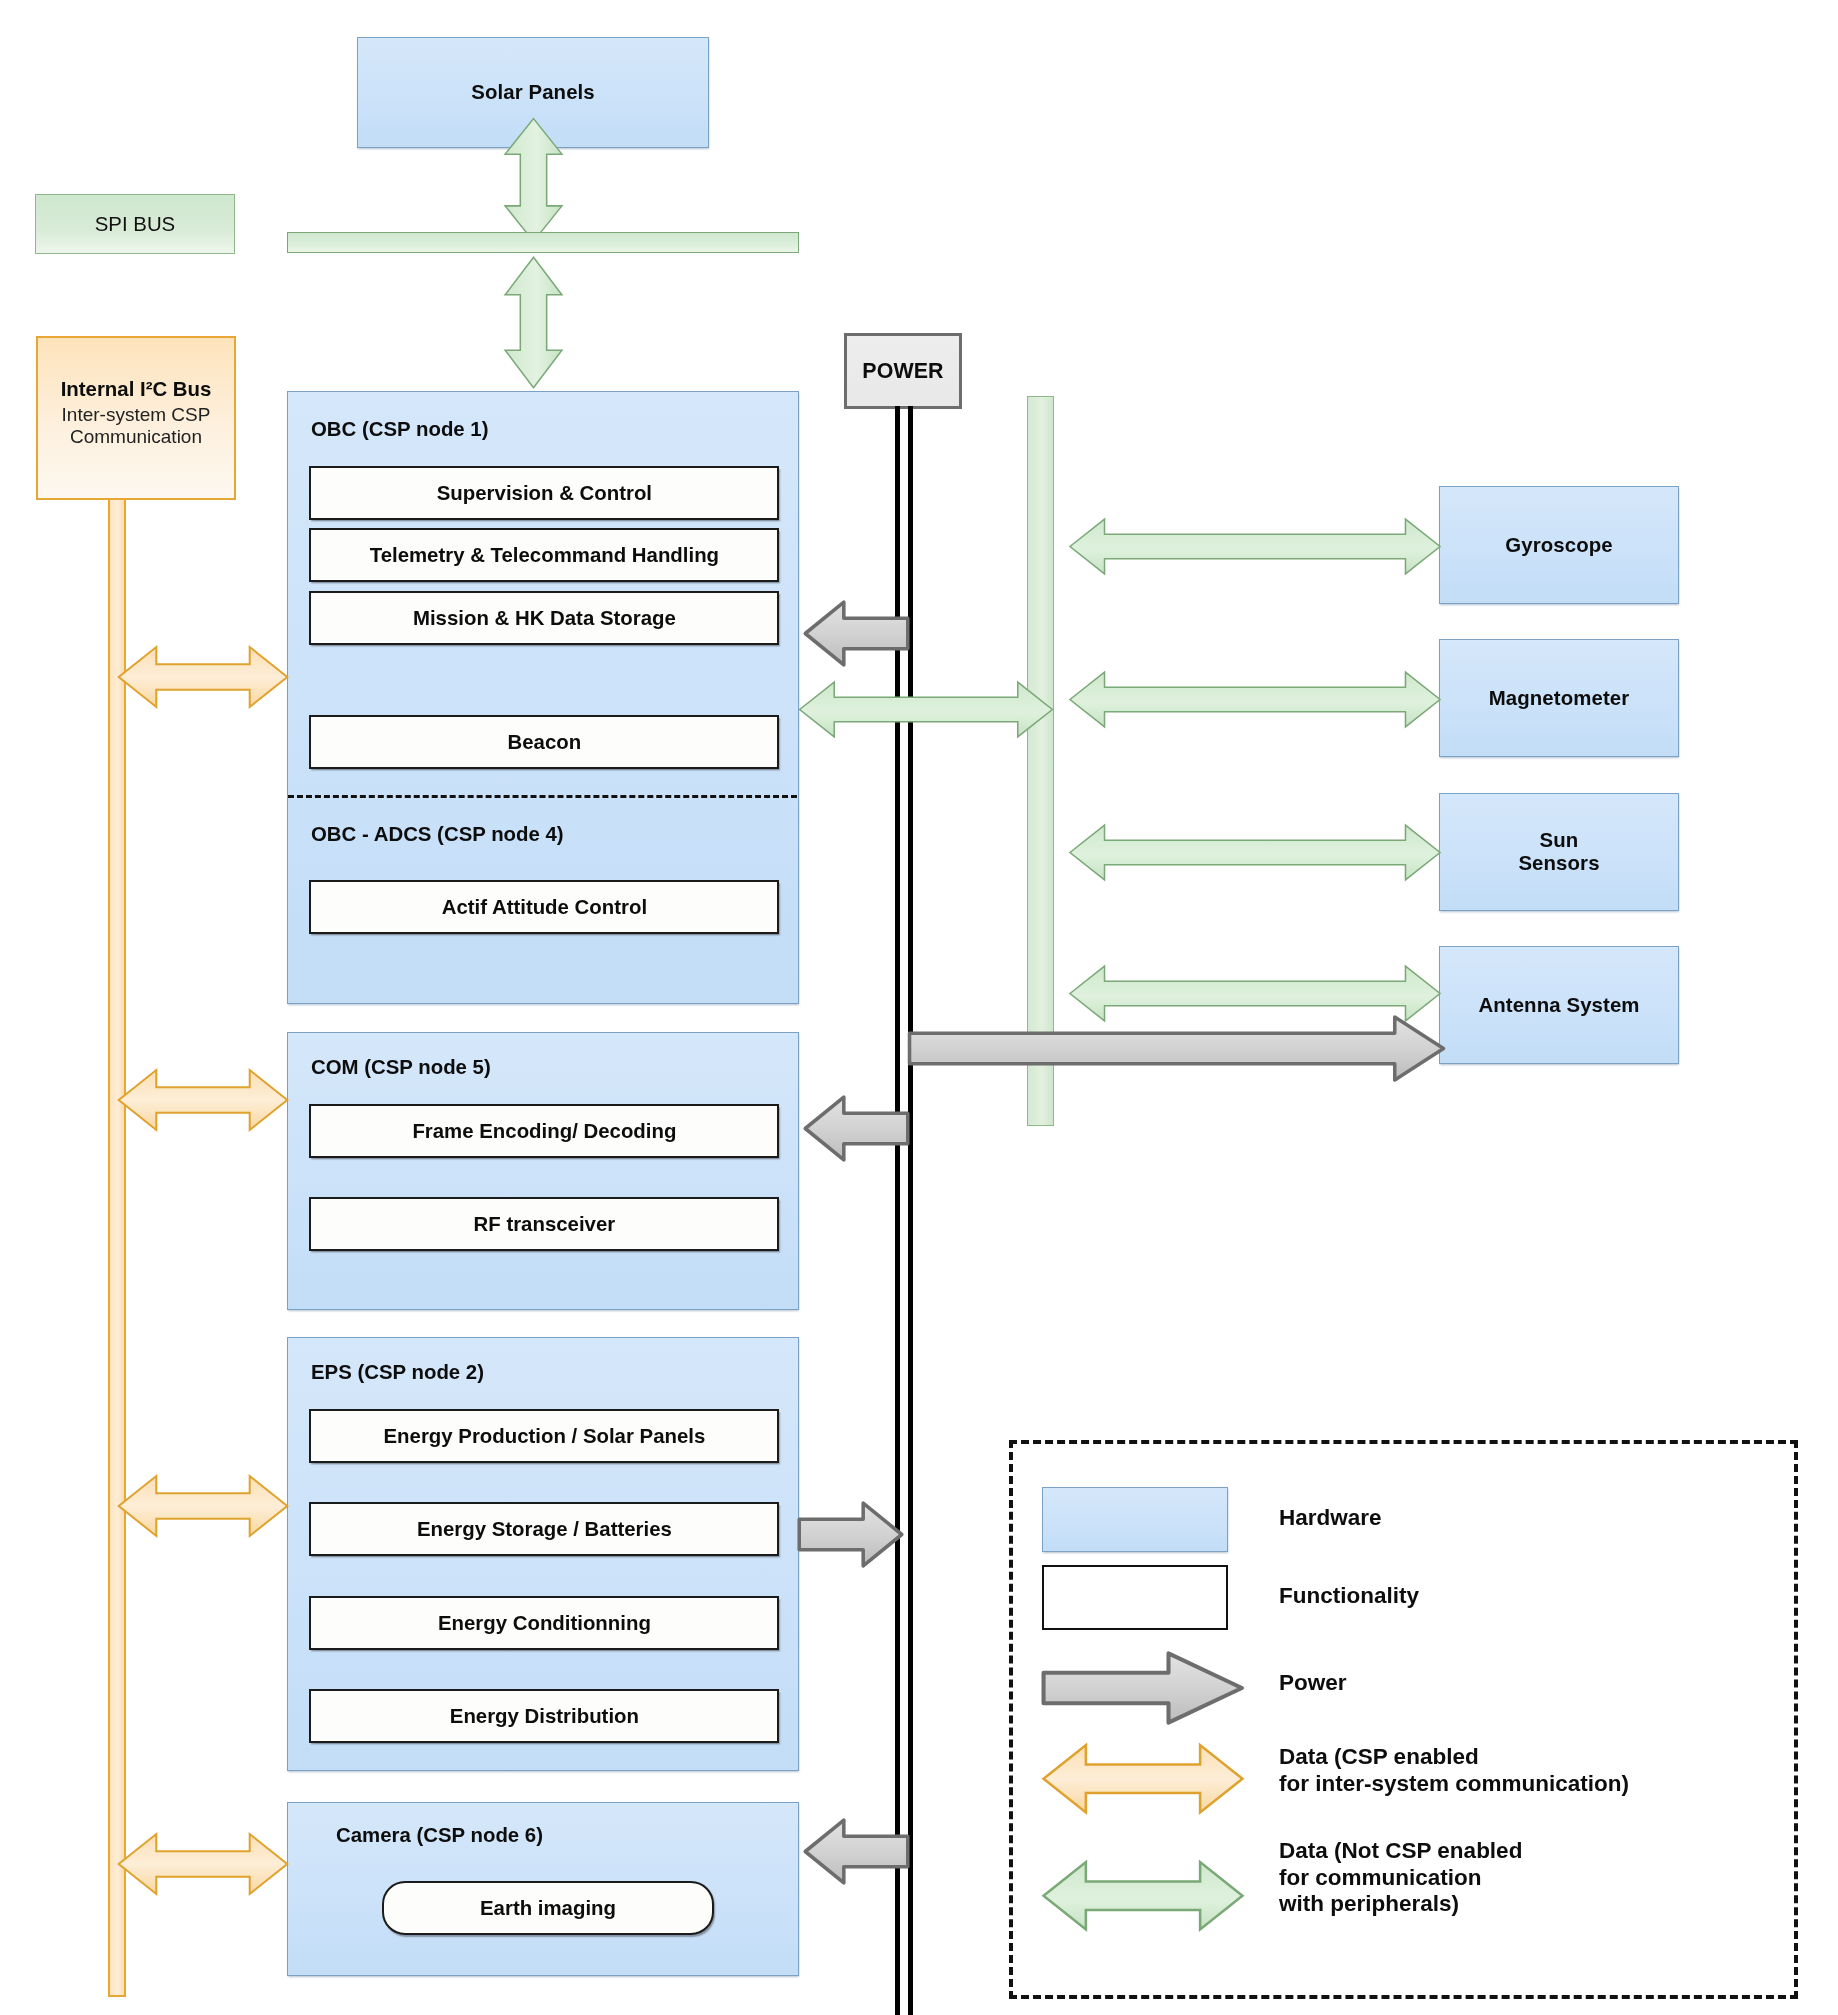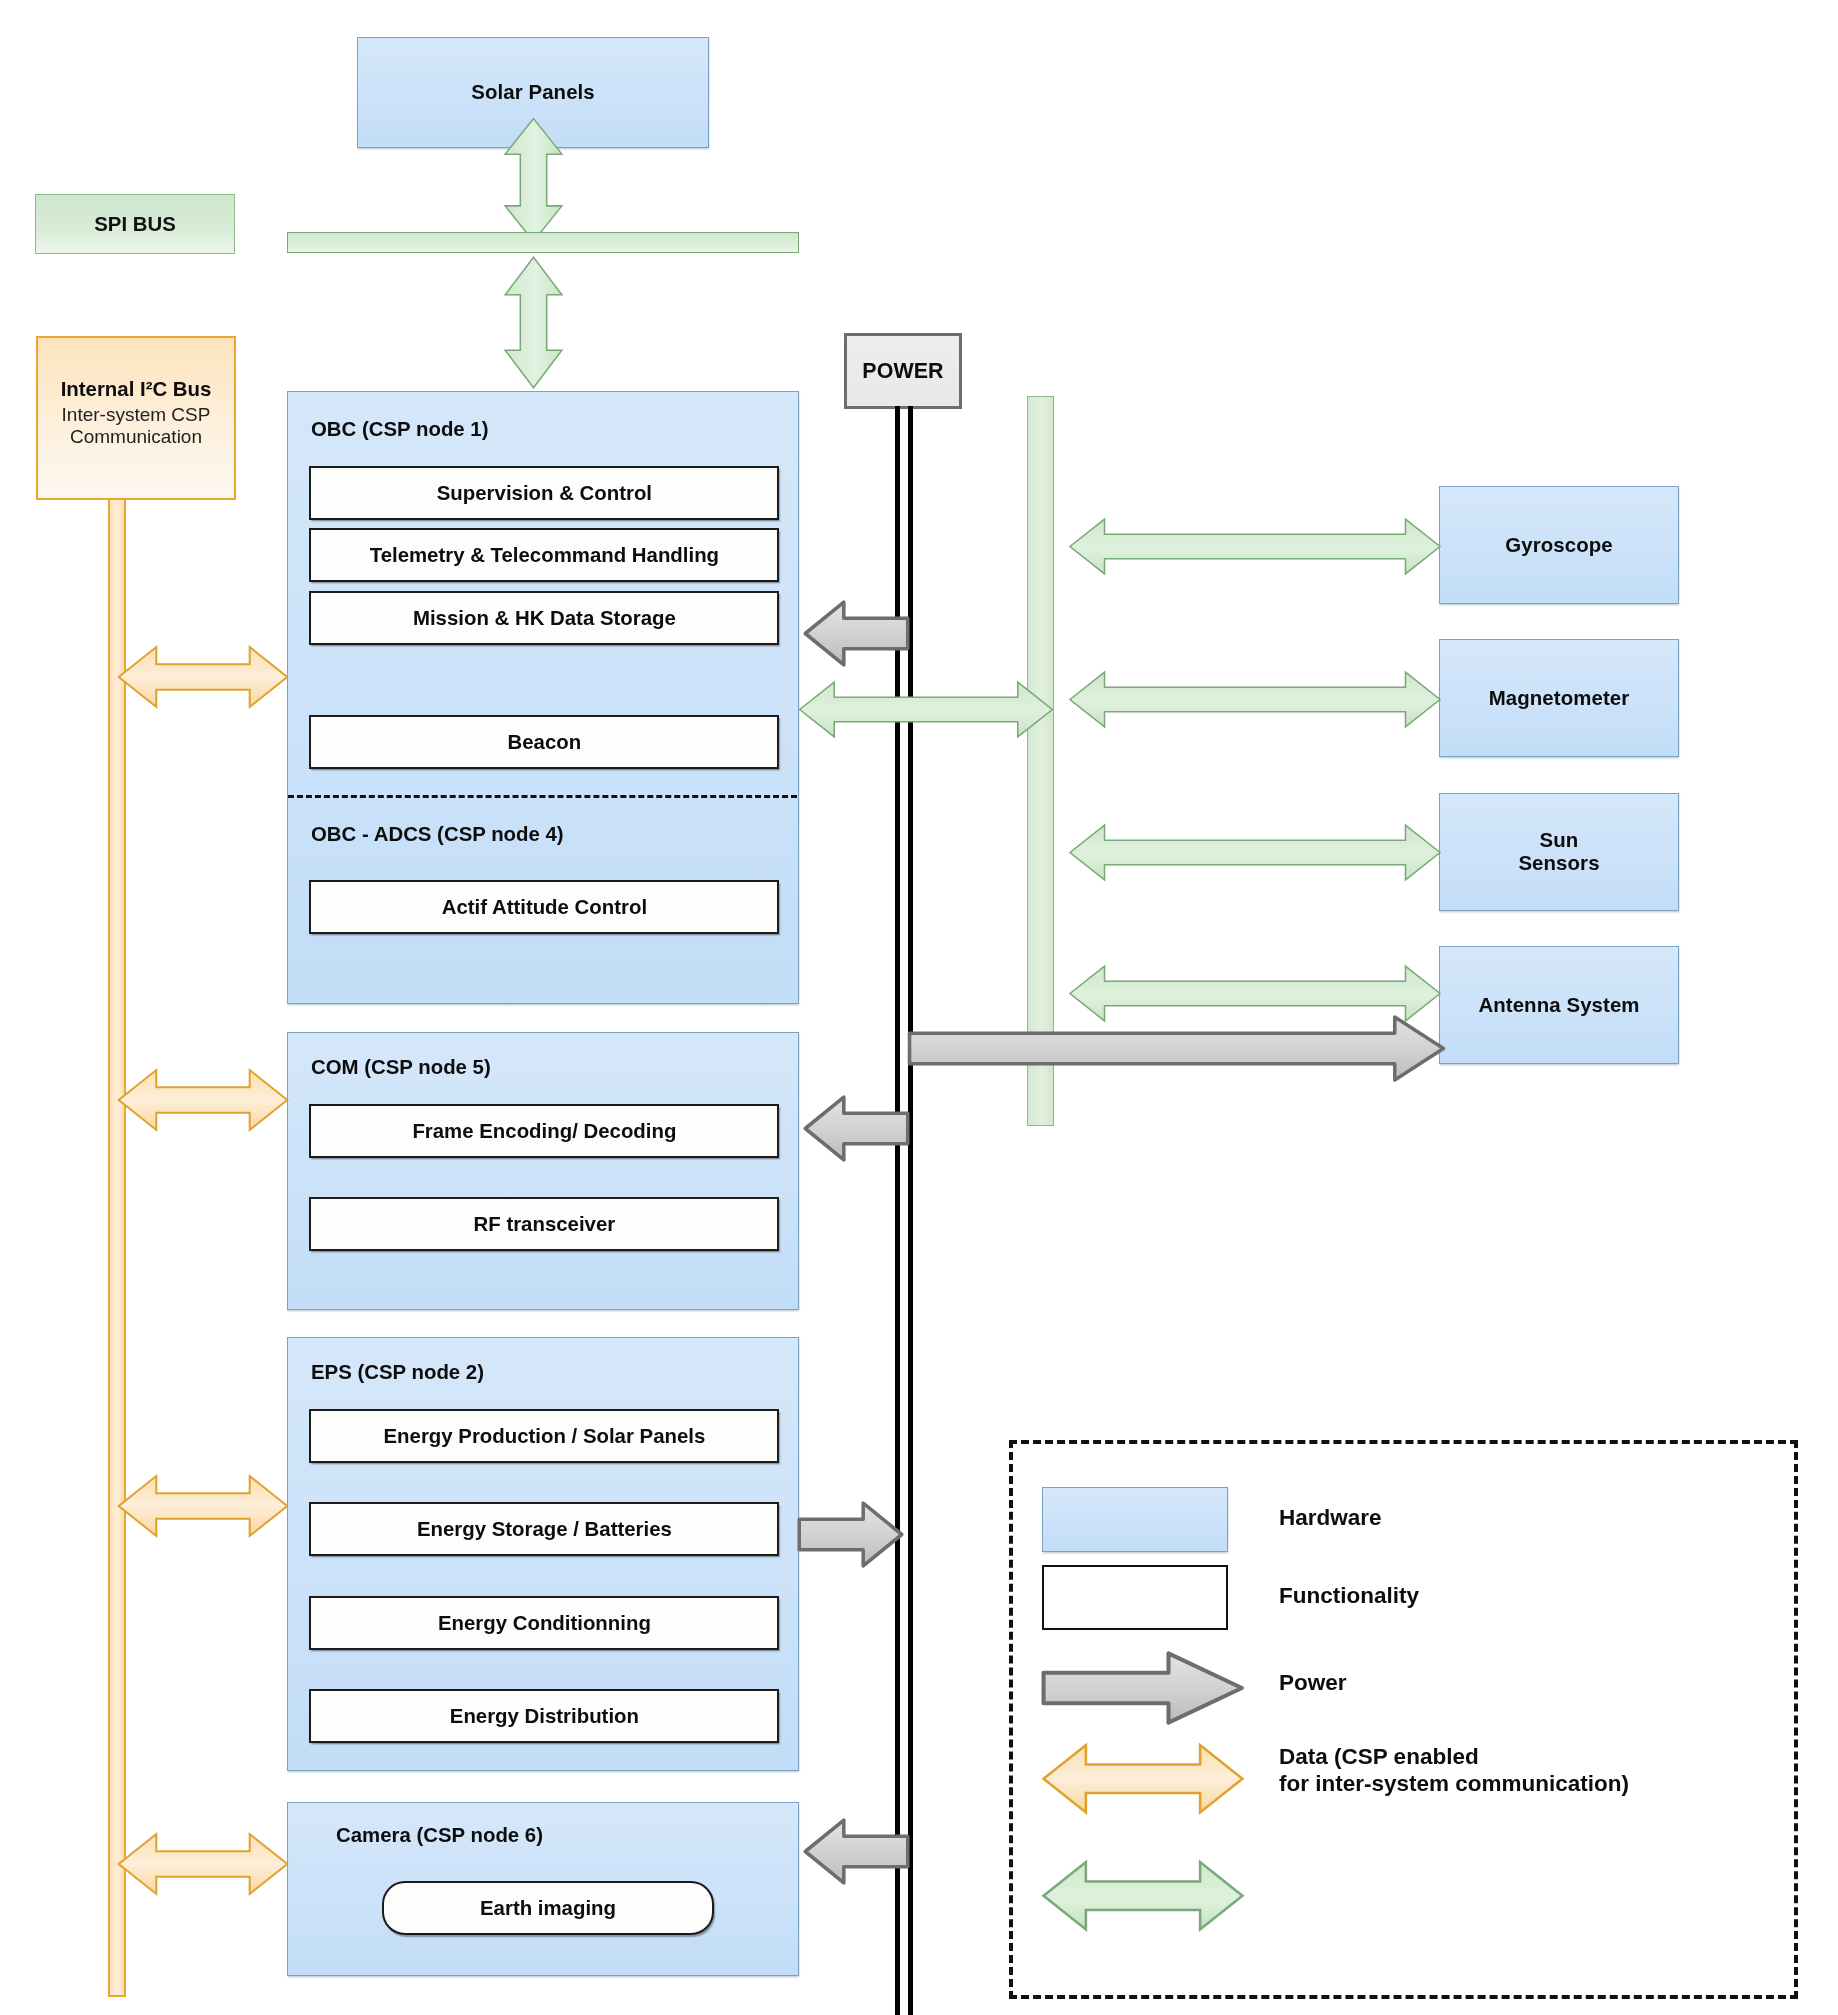--- a/index.html
+++ b/index.html
@@ -29,21 +29,21 @@
   }
   .graybox{
     background:linear-gradient(180deg,#ededed 0%,#e8e8e8 100%);
     border:3.6px solid #6d6d6d;
   }
 
   .ctr{display:flex;align-items:center;justify-content:center;text-align:left;}
   .t-hw{font-size:20.4px;font-weight:bold;color:#0d0d0d;letter-spacing:0.1px;}
   .t-func{font-size:20.4px;font-weight:bold;color:#0d0d0d;}
   .t-sub-title{font-size:20.4px;font-weight:bold;color:#0d0d0d;}
-  .t-green{font-size:20.4px;font-weight:bold;color:#111;}
+  .t-green{font-size:20.4px;font-weight:normal;color:#111;}
   .t-small{font-size:19px;color:#222;font-weight:normal;}
   .t-legend{font-size:22.5px;font-weight:bold;color:#0d0d0d;line-height:1.18;}
 
   
   .spi-bar{
     background:linear-gradient(180deg,#cfe7cf 0%,#dcefda 60%,#eaf5e8 100%);
     border:1.5px solid #7aa877;
   }
   .i2c-vert{
     background:linear-gradient(90deg,#d3e9d2 0%,#e2f1df 55%,#cfe6cd 100%);
@@ -266,15 +266,20 @@
     <polygon points="5,72 88,6 88,44 312,44 312,6 395,72 312,138 312,100 88,100 88,138" fill="url(#gOrange)" stroke="#e0a22e" stroke-width="5"></polygon>
   </svg>
   <div class="abs t-legend" style="left:1279px;top:1744px;">
     <div>Data (CSP enabled</div>
     <div>for inter-system communication)</div>
   </div>
 
   <svg class="arrow" style="left:1041px;top:1859px;width:204px;height:74px;" viewBox="0 0 400 145">
     <polygon points="5,72 88,6 88,44 312,44 312,6 395,72 312,138 312,100 88,100 88,138" fill="url(#gGreenH)" stroke="#7aa877" stroke-width="5"></polygon>
   </svg>
+  <div class="abs t-legend" style="left:1279px;top:1838px;">
+    <div>Data (Not CSP enabled</div>
+    <div>for communication</div>
+    <div>with peripherals)</div>
+  </div>
 
 </div>
 
 
 </body></html>

